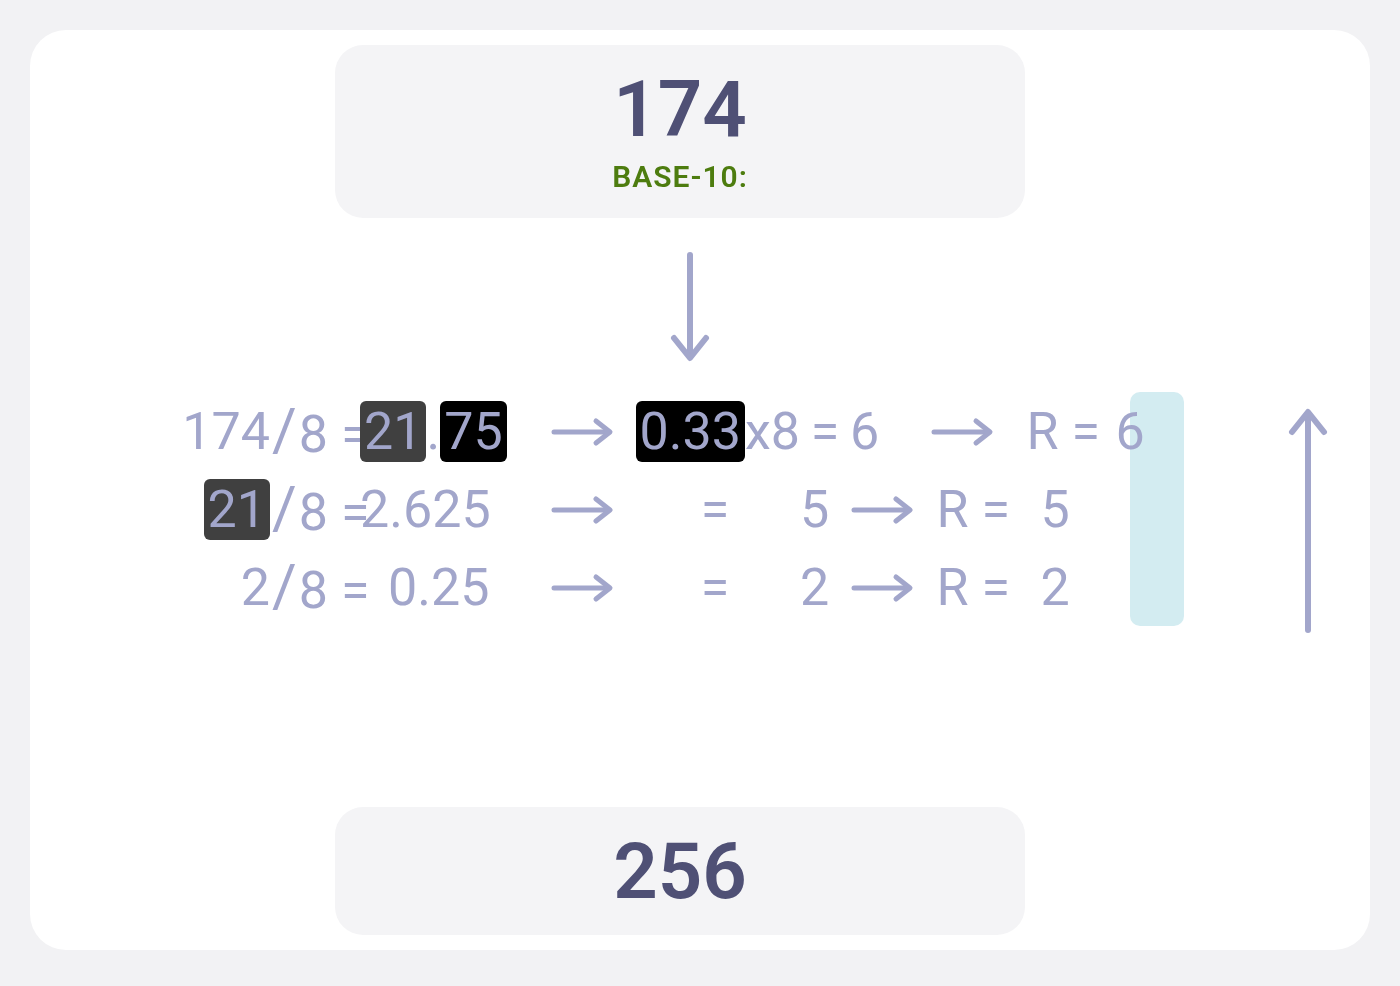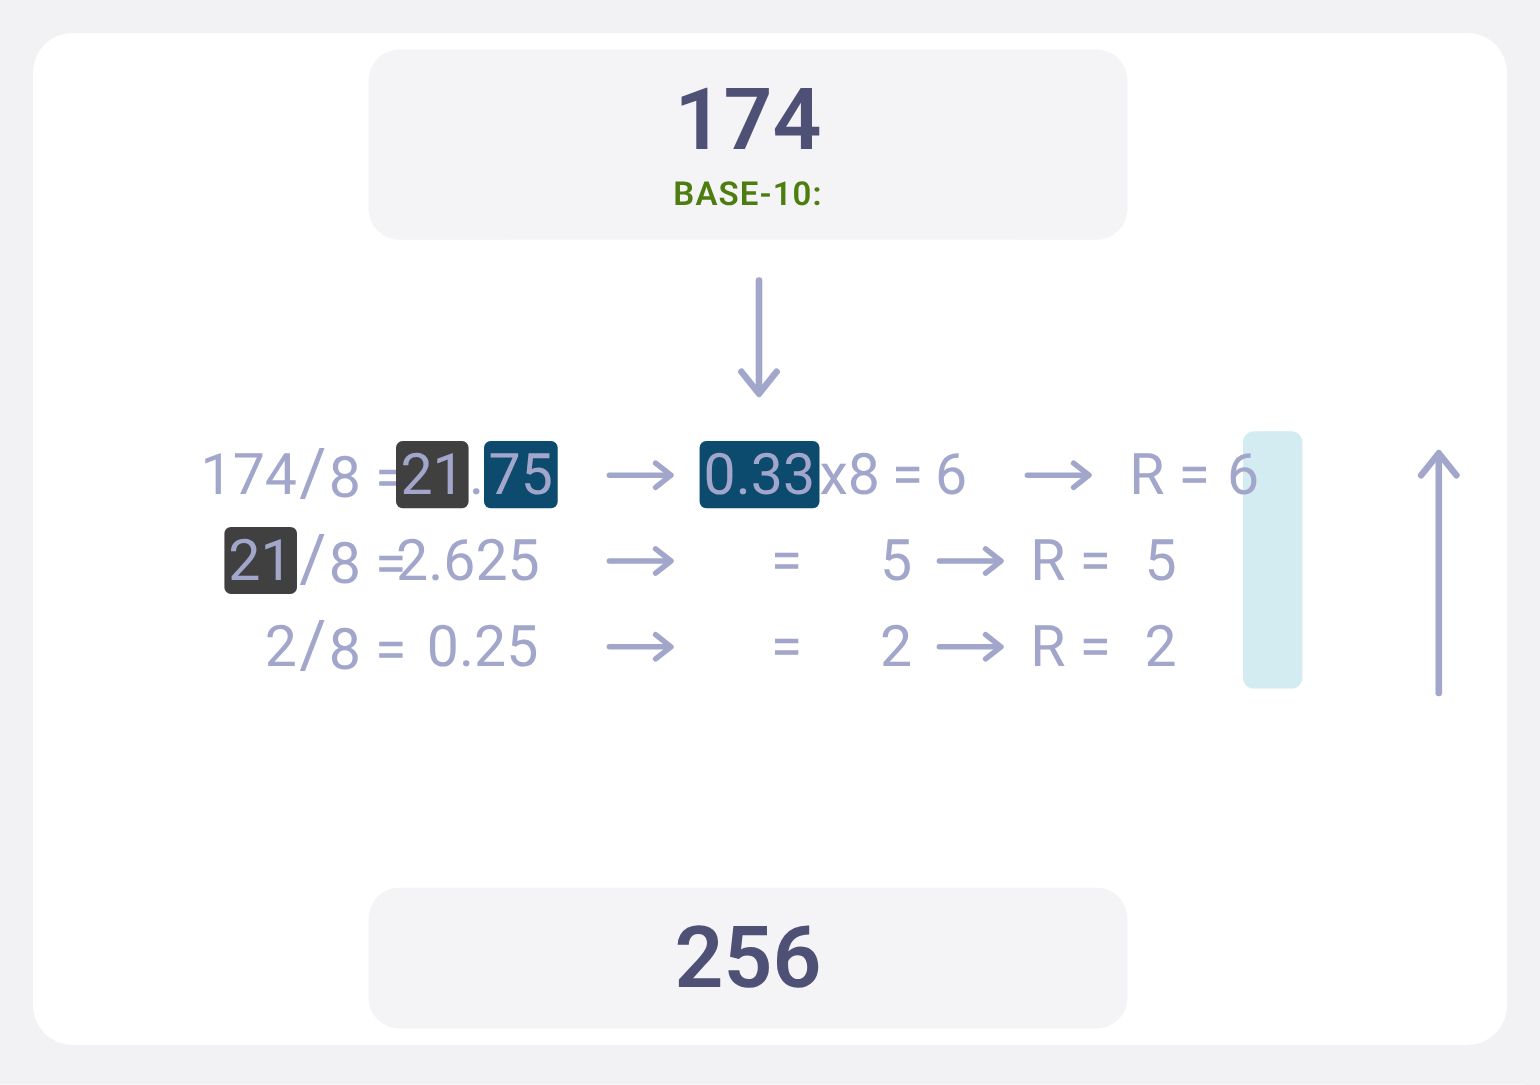--- a/index.html
+++ b/index.html
@@ -63,21 +63,21 @@
   .c-div   { text-align: center; font-size: 52px; }
   .c-quot  { text-align: left; }
   .c-arr1  { text-align: center; }
   .c-mult  { text-align: right; }
   .c-eq2   { text-align: center; }
   .c-dig   { text-align: left; }
   .c-arr2  { text-align: center; }
   .c-r     { text-align: right; }
   .c-rv    { text-align: center; }
   .hl-orange { background:#404040; border-radius:6px; padding:0 4px; }
-  .hl-green  { background:#0c4a6e; border-radius:6px; padding:0 4px; }
+  .hl-green  { background:#000000; border-radius:6px; padding:0 4px; }
   .slash { font-size:60px; position:relative; top:-2px; padding:0 2px; }
   .arrsvg { width:70px; height:34px; }
   .arrsvg line, .arrsvg polyline { stroke:#a2a6cb; stroke-width:5; fill:none; stroke-linecap:round; stroke-linejoin:round; }
   .blue-col {
     position:absolute;
     background:#d3ecf1;
     border-radius:10px;
     width:54px;
     height:234px;
     z-index:0;

